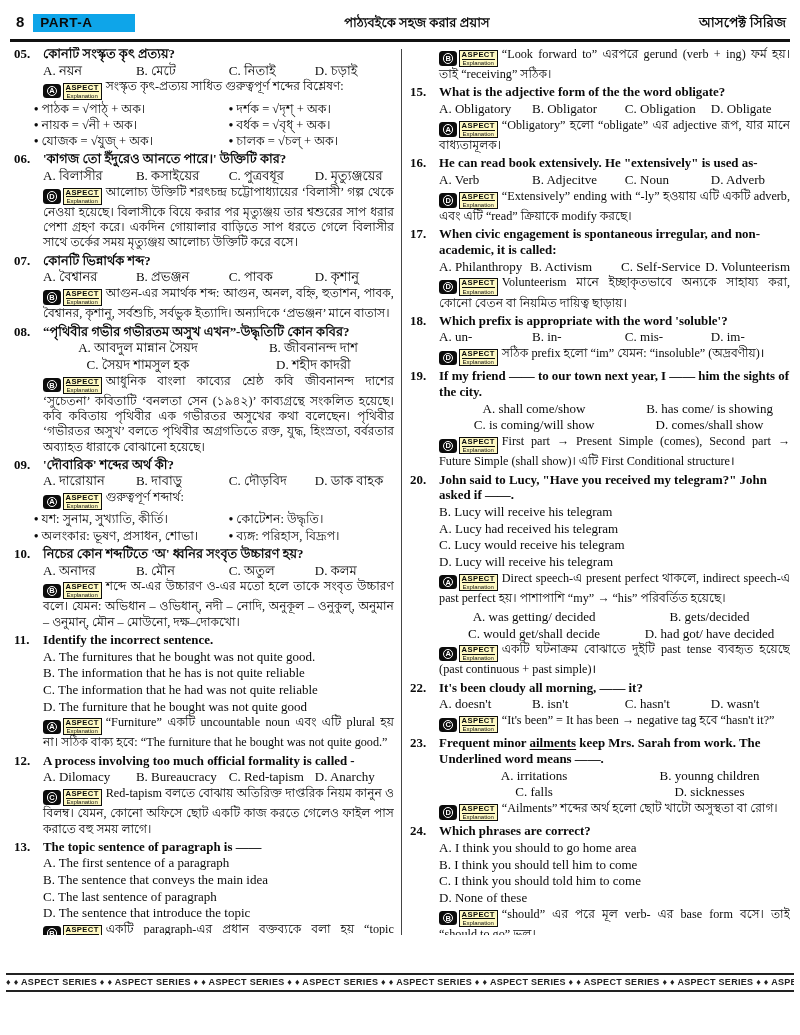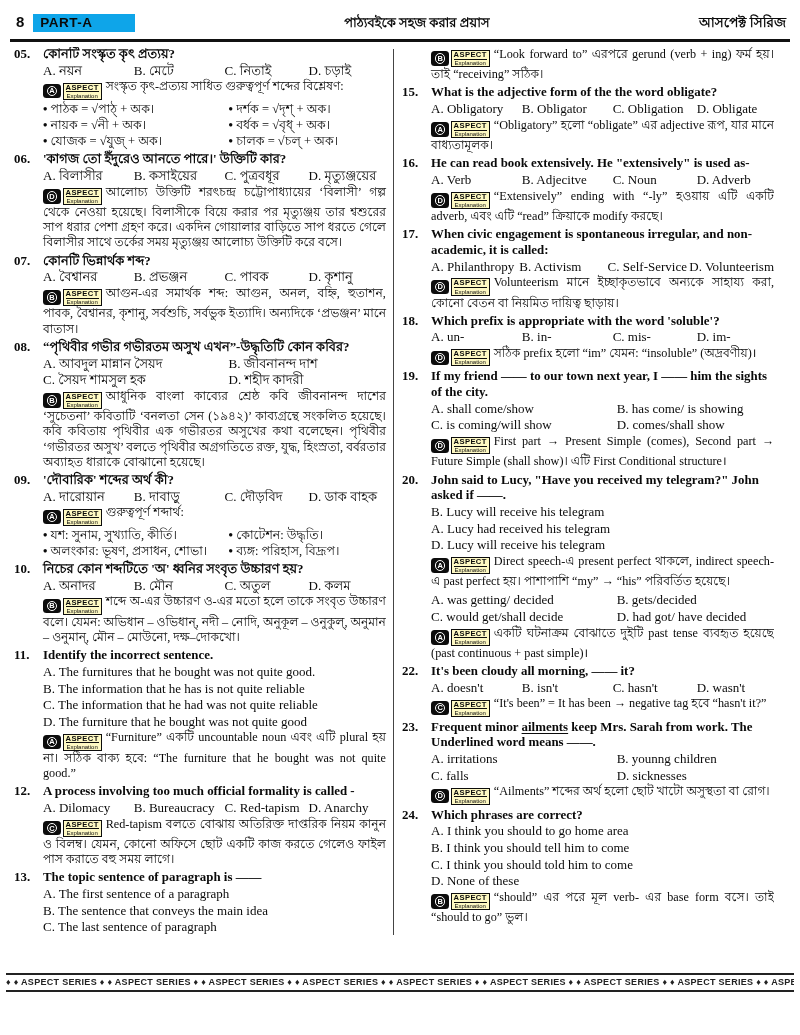--- a/index.html
+++ b/index.html
@@ -12,39 +12,39 @@
   
   .header { display:flex; align-items:baseline; padding:12px 14px 2px 16px; }
   .header-left { display:flex; align-items:baseline; gap:9px; font-family:"Liberation Sans", sans-serif; font-weight:bold; }
   .page-number { font-size:15px; }
   .part-strip { background:#0ea5e9; padding:1px 42px 2px 7px; font-size:13.5px; letter-spacing:.5px; }
   .header-center { flex:1; text-align:center; font-weight:bold; font-size:13px; }
   .header-right { font-weight:bold; font-size:13.5px; }
   .header-rule { margin:2px 10px 0 10px; height:2px; border-top:2.5px solid #111; border-bottom:1.2px solid #111; }
 
   
-  .content { display:flex; padding:5px 26px 0 14px; height:893px; overflow:hidden; }
+  .content { display:flex; padding:5px 10px 0 14px; height:893px; overflow:hidden; }
   .col { flex:1; overflow:hidden; padding-right:7px; }
   .col.right { padding-left:8px; padding-right:0; }
   .col-divider { width:1.2px; background:#444; flex:none; margin-top:2px; }
 
   
   .question { margin-bottom:3px; }
   .q-head { display:flex; font-weight:bold; font-size:12.9px; line-height:1.22; }
   .q-num { width:29px; flex:none; }
   .q-text { flex:1; }
   .q-text u { text-underline-offset:2px; }
   .options { margin-left:29px; font-size:13px; line-height:1.28; }
   .options.cols-4 { display:grid; grid-template-columns:1.08fr 1.08fr 1fr .92fr; }
-  .options.cols-2 { display:grid; grid-template-columns:1.18fr 1fr; }
+  .options.cols-2 { display:grid; grid-template-columns:1.18fr 1fr;text-align:center; }
   .options.cols-1 .option { display:block; }
   .option { white-space:nowrap; }
 
   .expl { margin:0 0 1px 29px; font-size:12.2px; line-height:1.25; text-align:justify; }
-  .bullets { margin-left:29px; font-size:12.5px; line-height:1.3; }
+  .bullets { margin-left:20px; font-size:12.5px; line-height:1.3; }
   .bullet-row { display:grid; grid-template-columns:1.18fr 1fr; }
   .bullet-item::before { content:"•  "; font-weight:bold; }
 
   
   .badge { display:inline-flex; align-items:center; vertical-align:-3px; margin-right:4px; }
   .badge-letter { background:#0c0c0c; border-radius:3.5px; width:18px; height:14.5px;
                   display:inline-flex; align-items:center; justify-content:center; flex:none; }
   .badge-letter i { font-style:normal; color:#fff; border:1px solid #fff; border-radius:50%;
                     width:10.5px; height:10.5px; font-size:7.5px; font-weight:bold;
                     display:flex; align-items:center; justify-content:center;
@@ -409,20 +409,21 @@
           </span><span>First part → Present Simple (comes), Second part → Future Simple (shall show)। এটি First Conditional structure।</span></p>
       </div>
       <div class="question">
         <div class="q-head">
           <span class="q-num">20.</span>
           <span class="q-text">John said to Lucy, "Have you received my telegram?" John asked if ——.</span>
         </div>
         <div class="options cols-1">
           <span class="option">B. Lucy will receive his telegram</span>
           <span class="option">A. Lucy had received his telegram</span>
+          <span class="option">C. Lucy would receive his telegram</span>
           <span class="option">D. Lucy will receive his telegram</span>
         </div>
         <p class="expl"><span class="badge">
             <span class="badge-letter">
               <i>A</i>
             </span>
             <span class="badge-logo">
               <span class="badge-brand">ASPECT</span>
               <span class="badge-sub">Explanation</span>
             </span>

